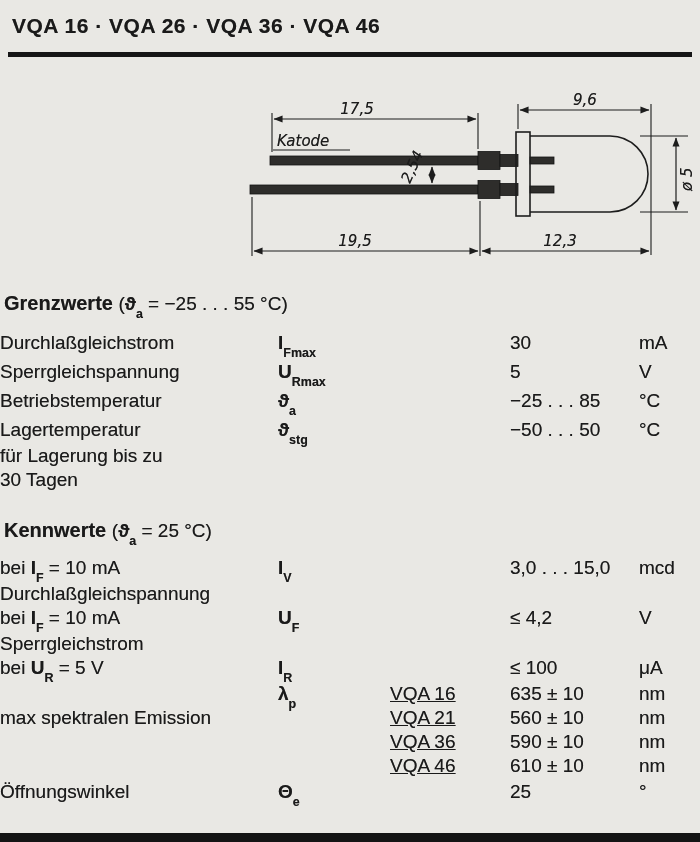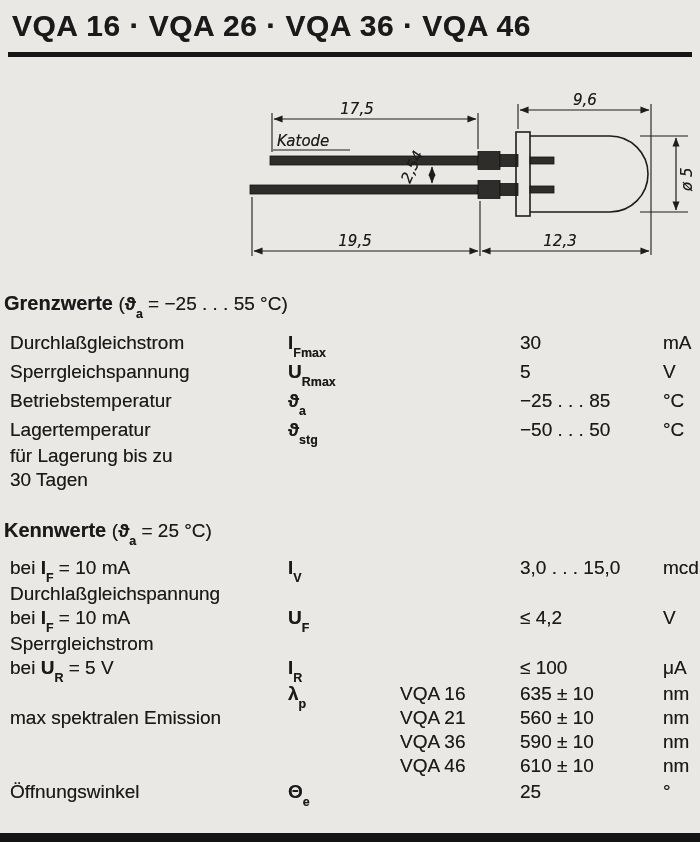--- a/index.html
+++ b/index.html
@@ -5,48 +5,47 @@
   html,body{margin:0;padding:0;}
   body{
     width:700px;height:842px;
     font-family:"Liberation Sans",sans-serif;
     color:#1a1a1a;
     background:#e9e8e4;
   }
   .page{position:relative;width:700px;height:842px;background:#e9e8e4;overflow:hidden;
         text-shadow:0 0 .4px rgba(20,20,20,.55);}
   
-  h1{margin:0;padding:11px 0 0 12px;font-size:30px;line-height:30px;font-weight:bold;letter-spacing:.5px;}
+  h1{margin:0;padding:11px 0 0 12px;font-size:21px;line-height:30px;font-weight:bold;letter-spacing:.5px;}
   .rule{height:5px;background:#161616;margin:11px 8px 0 8px;}
   
   .diagram{margin-top:20px;}
   .diagram svg{display:block;}
   
   .sec-head{padding-left:4px;font-size:20px;line-height:24px;height:24px;}
   .sec-head.g{margin-top:14px;}
   .sec-head.k{margin-top:26px;}
   .sec-title{font-weight:bold;}
   .cond{font-size:19px;}
   .rows{margin-top:13px;}
   .rows.k{margin-top:14px;}
   .line{
     display:grid;
     grid-template-columns:278px 112px 120px 122px 1fr;
-    padding-left:10px;
     font-size:19px;
   }
   .g-line{line-height:29px;height:29px;}
   .g-line-cont{line-height:24px;height:24px;}
   .k-line{line-height:24px;height:24px;}
   .k-block{margin-top:2px;}
   .c-label{grid-column:1;white-space:nowrap;}
   .c-sym{grid-column:2;font-weight:bold;white-space:nowrap;}
-  .c-type{grid-column:3;white-space:nowrap;}
+  .c-type{grid-column:3;white-space:nowrap;text-decoration:underline;}
   .c-val{grid-column:4;text-align:left;white-space:nowrap;}
-  .c-unit{grid-column:5;padding-left:7px;white-space:nowrap;margin-left:14px;}
+  .c-unit{grid-column:5;padding-left:7px;white-space:nowrap;}
   .sym{font-weight:bold;}
   sub{font-size:12.5px;position:relative;top:3px;line-height:0;font-weight:inherit;}
   
   .bottom-bar{position:absolute;left:0;bottom:0;width:700px;height:9px;background:#141414;}
 </style>
 </head>
 <body>
 
 <div class="page">
 

